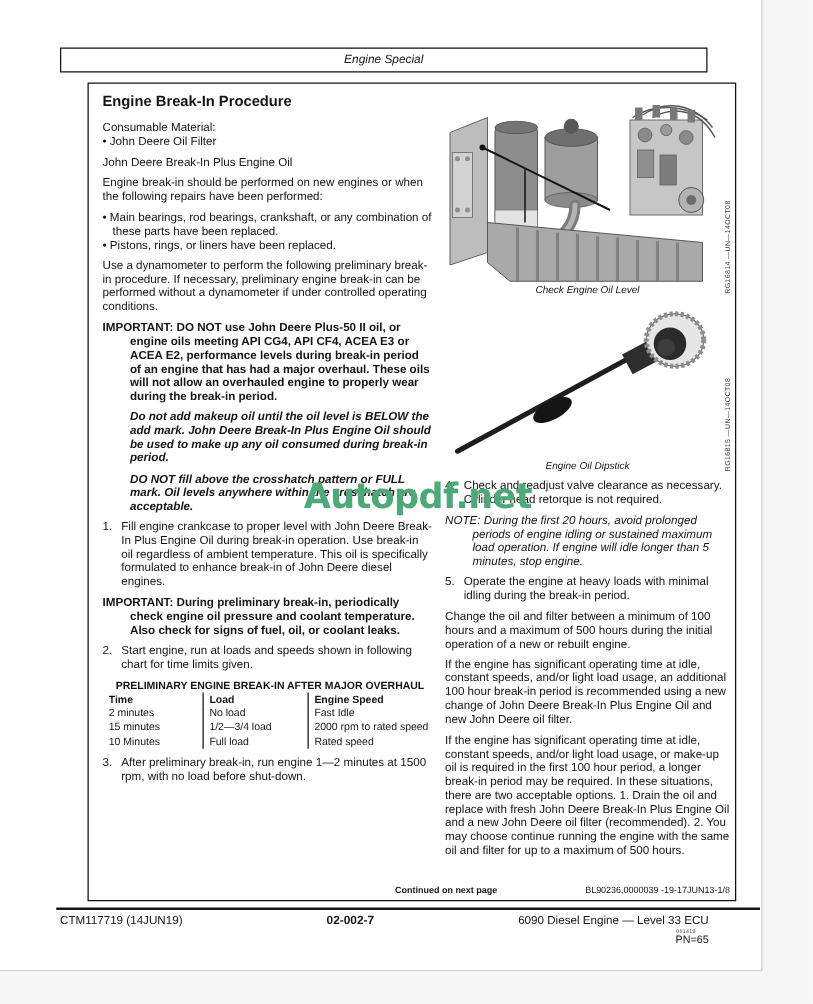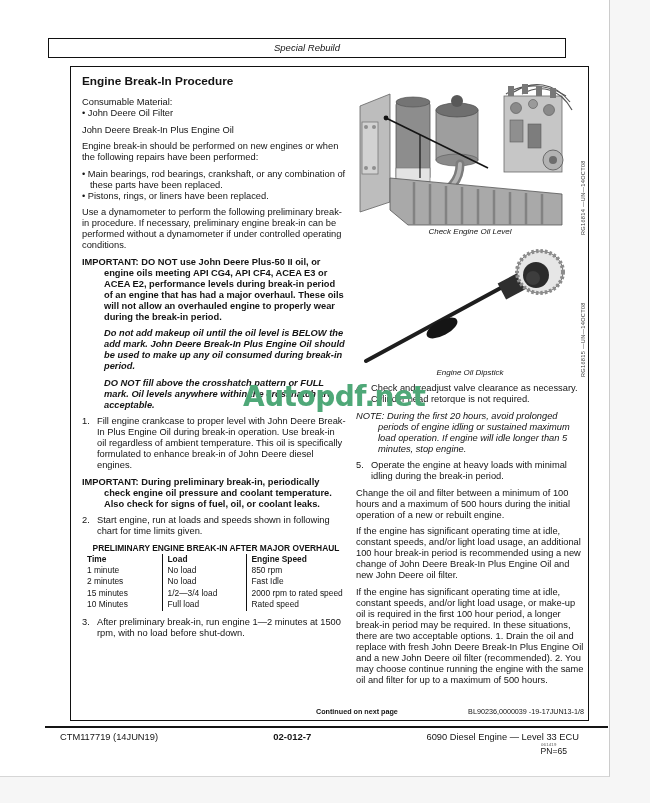--- a/index.html
+++ b/index.html
@@ -90,36 +90,35 @@
   
   .watermark{
     position:absolute;left:243px;top:380px;
     font-family:"DejaVu Sans", sans-serif;
     font-size:28px;font-weight:600;letter-spacing:-.5px;
     z-index:6;
   }
   
   .footer-rule{position:absolute;left:45px;top:726px;width:563px;height:2px;background:#151515;}
   .footer-row{
-    position:absolute;left:60px;top:731px;width:519px;
+    position:absolute;left:48px;top:731px;width:519px;
     display:flex;justify-content:space-between;
     font-size:9.3px;
-    align-items:center;
   }
   .footer-page{font-weight:bold;font-size:9.5px;}
   .footer-stamp{position:absolute;left:541px;top:742px;font-size:4.3px;color:#555;letter-spacing:.2px;}
   .footer-pn{position:absolute;left:48px;top:746px;width:519px;text-align:right;font-size:8.6px;}
 </style>
 </head>
 <body>
 
 <div class="page">
 
   <div class="header-box">
-    <span>Special Rebuild</span>
+    <span>Engine Special</span>
   </div>
 
   <div class="content-box">
 
     <div class="section-title">Engine Break-In Procedure</div>
 
     <div class="col-left">
       <div class="p">
         <div>Consumable Material:</div>
         <div>• John Deere Oil Filter</div>
@@ -149,25 +148,20 @@
         <colgroup>
             <col style="width:80px">
             <col style="width:84px">
             <col style="width:104px">
           </colgroup>
         <tbody>
             <tr>
           <th>Time</th>
           <th>Load</th>
           <th>Engine Speed</th>
-        </tr>
-        <tr>
-          <td>1 minute</td>
-          <td>No load</td>
-          <td>850 rpm</td>
         </tr>
         <tr>
           <td>2 minutes</td>
           <td>No load</td>
           <td>Fast Idle</td>
         </tr>
         <tr>
           <td>15 minutes</td>
           <td>1/2—3/4 load</td>
           <td>2000 rpm to rated speed</td>
@@ -260,20 +254,20 @@
 
     <div class="continued-row">
       <span class="b">Continued on next page</span>
       <span>BL90236,0000039 -19-17JUN13-1/8</span>
     </div>
   </div>
 
   <div class="footer-rule"></div>
   <div class="footer-row">
     <span>CTM117719 (14JUN19)</span>
-    <span class="footer-page">02-012-7</span>
+    <span class="footer-page">02-002-7</span>
     <span>6090 Diesel Engine — Level 33 ECU</span>
   </div>
   <div class="footer-stamp">061419</div>
   <div class="footer-pn">PN=65</div>
 
   <div class="watermark" style="color: rgb(79, 168, 120);">Autopdf.net</div>
 </div>
 
 </body></html>

